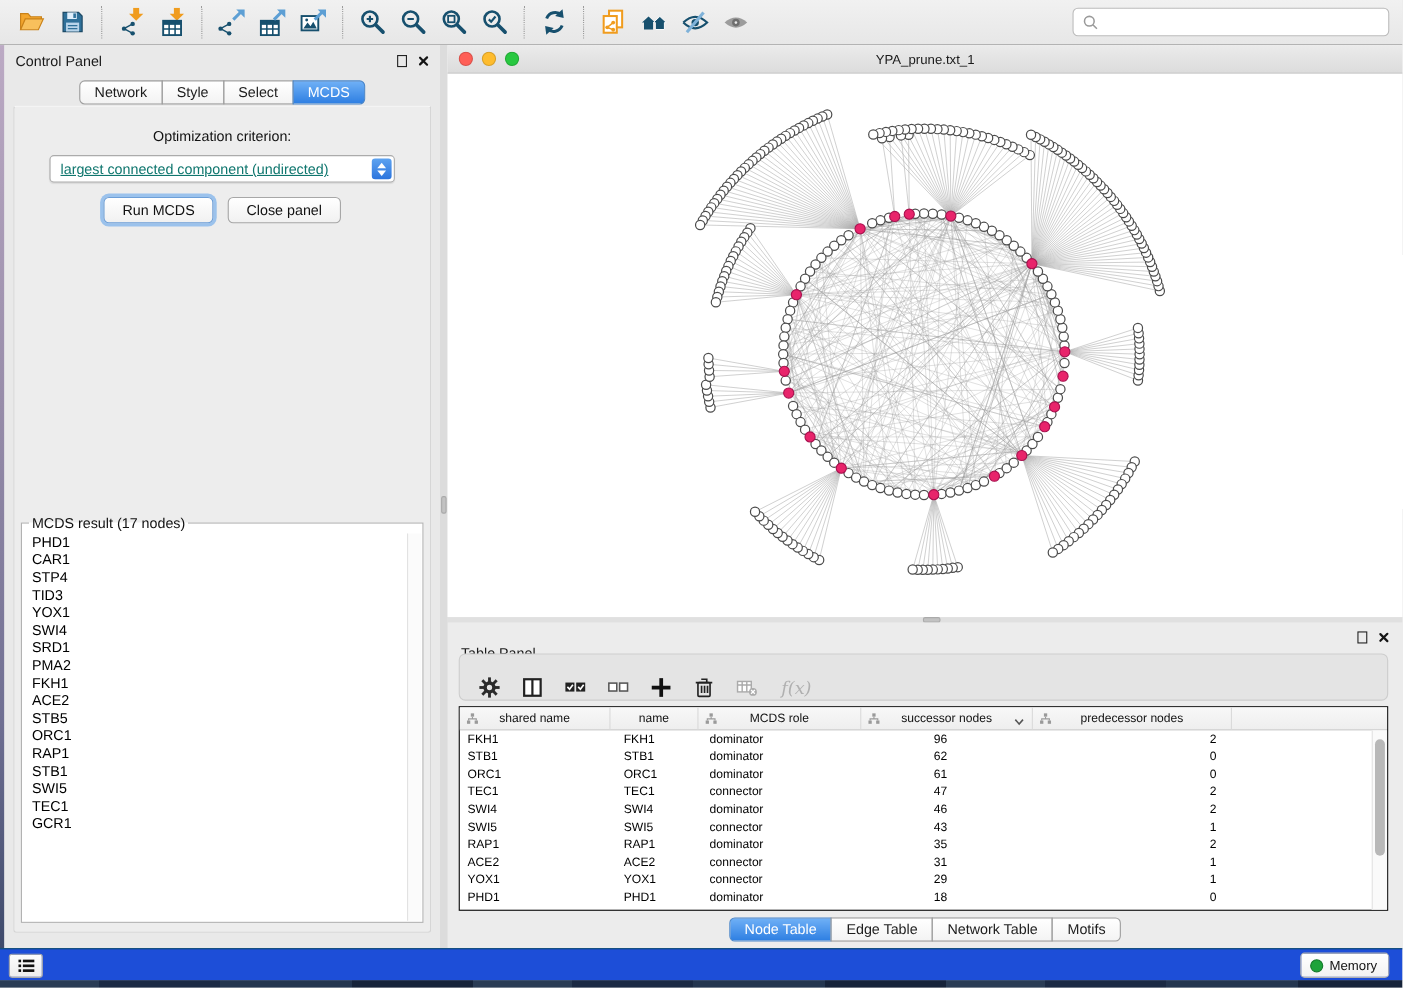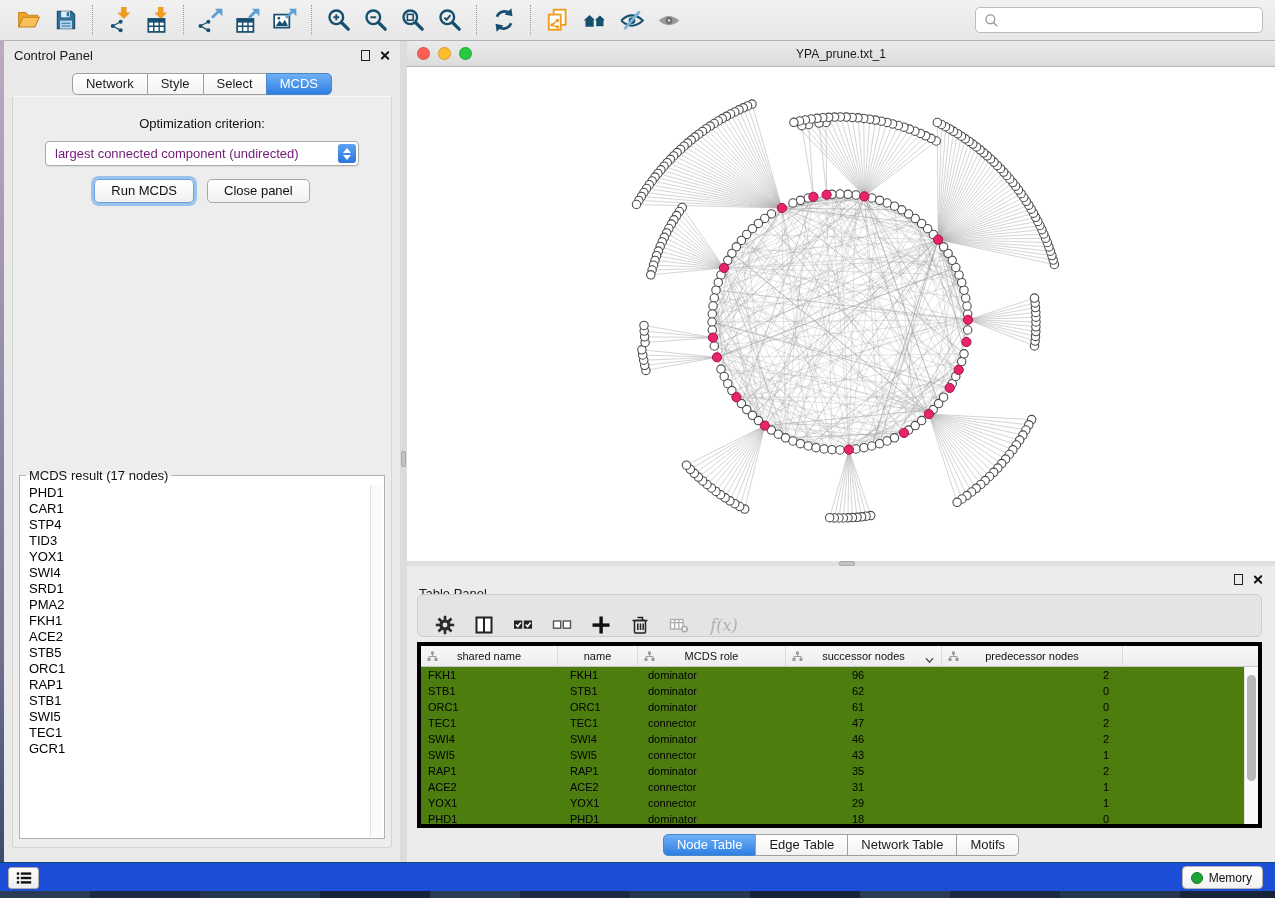--- a/index.html
+++ b/index.html
@@ -62,21 +62,21 @@
   .cp-inner {
     position:absolute; left:8px; right:8px; top:55px; bottom:14px;
     background:#ededed; border:1px solid #d4d4d4; border-top-color:#f7f7f7; border-radius:3px;
   }
   .opt-label { margin-top:19px; text-align:center; font-size:13px; color:#111; }
   .combo {
     margin:10px auto 0; width:314px; height:25px; background:#fff;
     border:1px solid #ababab; border-radius:4px; display:flex; align-items:center;
     padding-left:9px; position:relative; box-shadow:0 1px 1px rgba(0,0,0,.08);
   }
-  .combo-text { font-size:13px; color:#701a75; }
+  .combo-text { font-size:13px; color:#0f766e;text-decoration:underline; }
   .combo-stepper {
     position:absolute; right:2px; top:2px; bottom:2px; width:18px; border-radius:3px;
     background:linear-gradient(#5ea3f0,#2b74dd);
     display:flex; flex-direction:column; align-items:center; justify-content:center; gap:2px;
   }
   .combo-stepper i { width:0; height:0; border-left:4px solid transparent; border-right:4px solid transparent; display:block; }
   .combo-stepper .up { border-bottom:5px solid #fff; }
   .combo-stepper .dn { border-top:5px solid #fff; }
   .cp-buttons { margin-top:13px; display:flex; justify-content:center; gap:13px; }
   .mac-btn {
@@ -124,21 +124,21 @@
   .tp-header { height:26px; display:flex; align-items:center; padding:0 12px; }
   .tp-title { font-size:13px; color:#1a1a1a;margin-top:28px; }
   .tp-toolbar {
     position:absolute; left:10px; right:13px; top:28px; height:43px;
     background:#e4e4e4; border:1px solid #cdcdcd; border-radius:6px;
     display:flex; align-items:flex-end; gap:17px; padding-left:16px;
   }
   .tp-tool { width:22px; height:22px; display:flex; align-items:center; justify-content:center; }
   .fx-label { font:italic 16px "DejaVu Serif", serif; color:#b0b0b0; }
 
-  .tbl { position:absolute; left:10px; right:13px; top:76px; bottom:34px; background:#4d7c0f; border:4px solid #000000; }
+  .tbl { position:absolute; left:10px; right:13px; top:76px; bottom:34px; background:#ffffff; border:1px solid #000000; }
   .tbl-head {
     display:grid; grid-template-columns:137px 80px 148px 156px 181px 1fr;
     height:21px; background:linear-gradient(#f8f8f8,#eeeeee); border-bottom:1px solid #c6c6c6;
   }
   .th { position:relative; display:flex; align-items:center; justify-content:center;
         font-size:11px; color:#111; border-right:1px solid #dadada; height:100%; }
   .th .tico { position:absolute; left:6px; top:5px; }
   .th .sort { position:absolute; right:7px; top:8px; }
   .tbl-body { position:absolute; left:0; right:14px; top:21px; bottom:0; overflow:hidden; }
   .trow { display:grid; grid-template-columns:137px 80px 148px 156px 181px 1fr; height:16px; }

